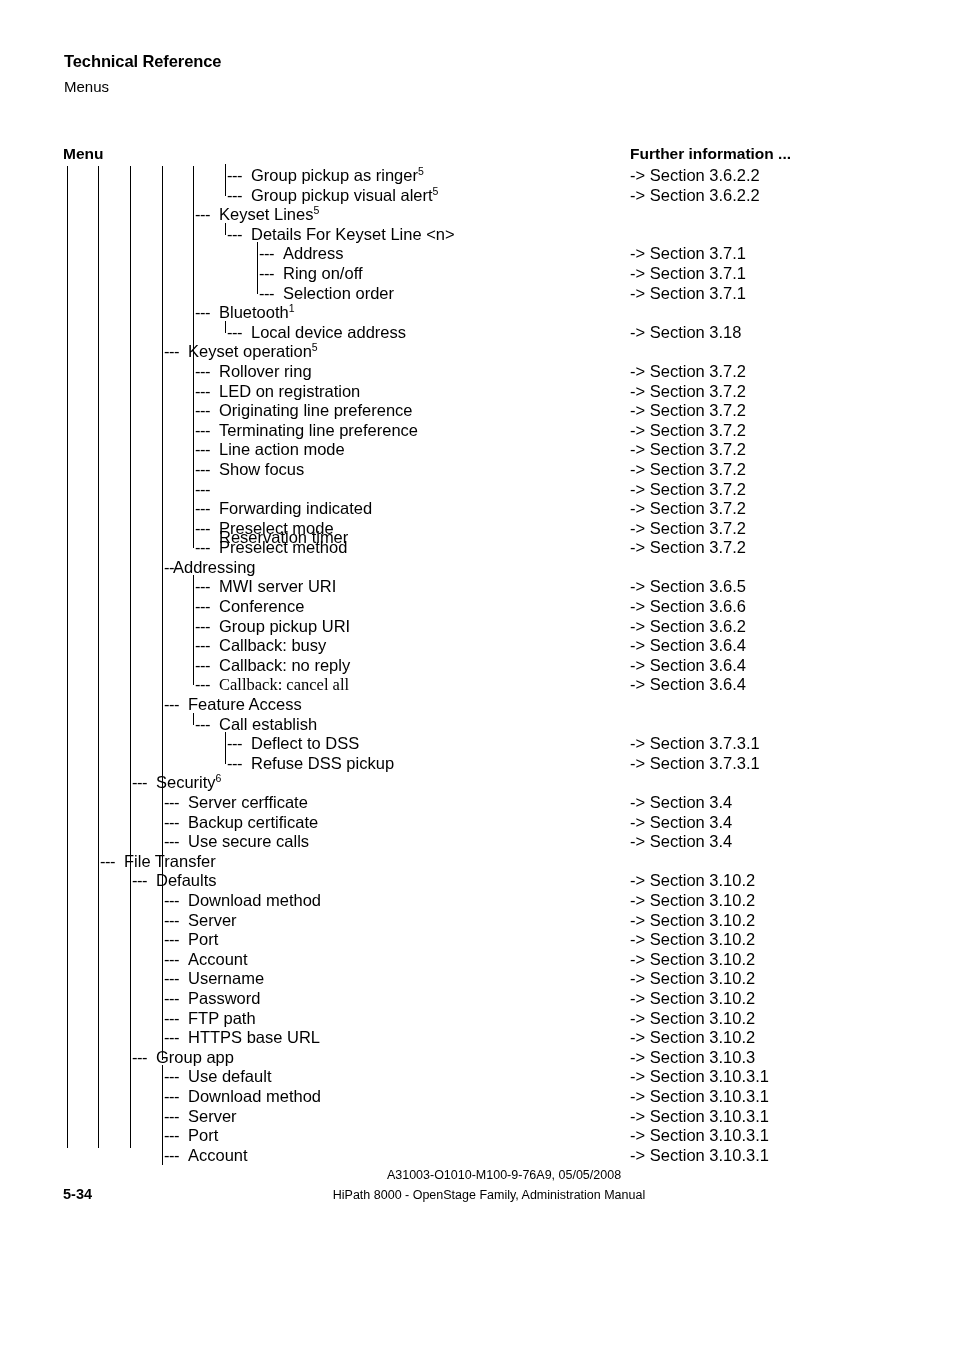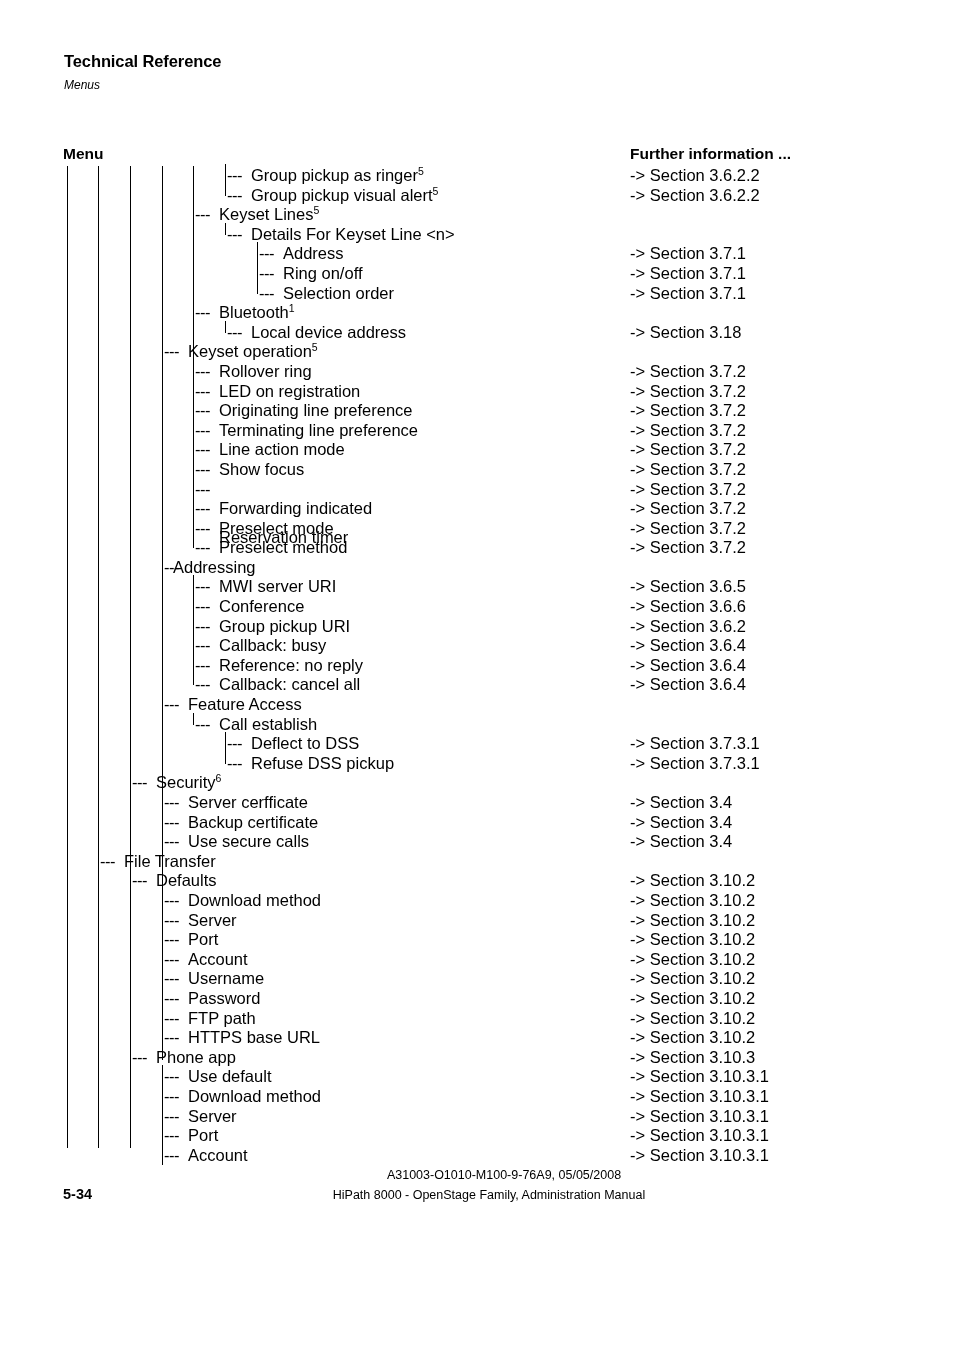--- a/index.html
+++ b/index.html
@@ -26,22 +26,21 @@
     left: 64px;
     top: 52px;
     font-size: 16.5px;
     font-weight: bold;
     letter-spacing: -0.1px;
   }
   .hdr-sub {
     position: absolute;
     left: 64px;
     top: 78px;
-    font-size: 12px;
-    font-style: italic;
+    font-size: 15px;
   }
 
   
   .col-head-menu {
     position: absolute;
     left: 63px;
     top: 145px;
     font-size: 15.5px;
     font-weight: bold;
   }
@@ -352,28 +351,28 @@
           <span class="vert"></span>
           <span class="dash">---</span>
         </span>
         <span class="lbl" style="left: 219px;">Callback: busy</span>
       </div>
       <div class="row">
         <span class="conn tee" style="left: 193px;">
           <span class="vert"></span>
           <span class="dash">---</span>
         </span>
-        <span class="lbl" style="left: 219px;">Reference: no reply</span>
+        <span class="lbl" style="left: 219px;">Callback: no reply</span>
       </div>
       <div class="row">
         <span class="conn elbow" style="left: 193px;">
           <span class="vert"></span>
           <span class="dash">---</span>
         </span>
-        <span class="lbl" style="left: 219px;">Callback: cancel all</span>
+        <span class="lbl" style="left: 219px; font-family: Liberation Serif, serif;">Callback: cancel all</span>
       </div>
       <div class="row">
         <span class="conn elbow" style="left: 162px;">
           <span class="vert"></span>
           <span class="dash">---</span>
         </span>
         <span class="lbl" style="left: 188px;">Feature Access</span>
       </div>
       <div class="row">
         <span class="conn elbow" style="left: 193px;">
@@ -492,21 +491,21 @@
           <span class="vert"></span>
           <span class="dash">---</span>
         </span>
         <span class="lbl" style="left: 188px;">HTTPS base URL</span>
       </div>
       <div class="row">
         <span class="conn tee" style="left: 130px;">
           <span class="vert"></span>
           <span class="dash">---</span>
         </span>
-        <span class="lbl" style="left: 156px;">Phone app</span>
+        <span class="lbl" style="left: 156px;">Group app</span>
       </div>
       <div class="row">
         <span class="conn tee" style="left: 162px;">
           <span class="vert"></span>
           <span class="dash">---</span>
         </span>
         <span class="lbl" style="left: 188px;">Use default</span>
       </div>
       <div class="row">
         <span class="conn tee" style="left: 162px;">

